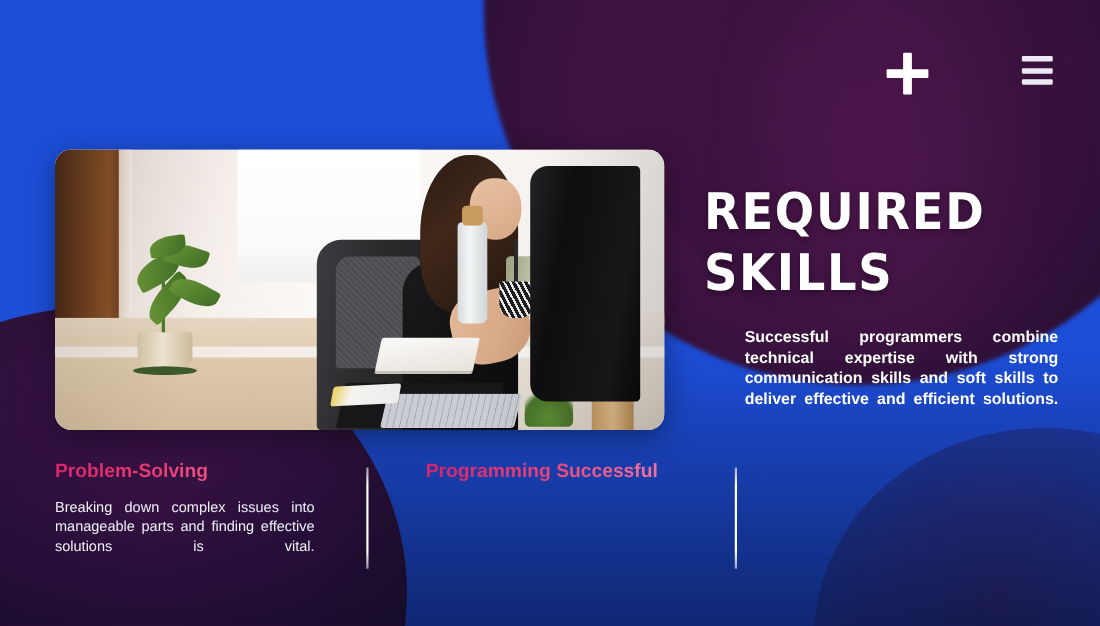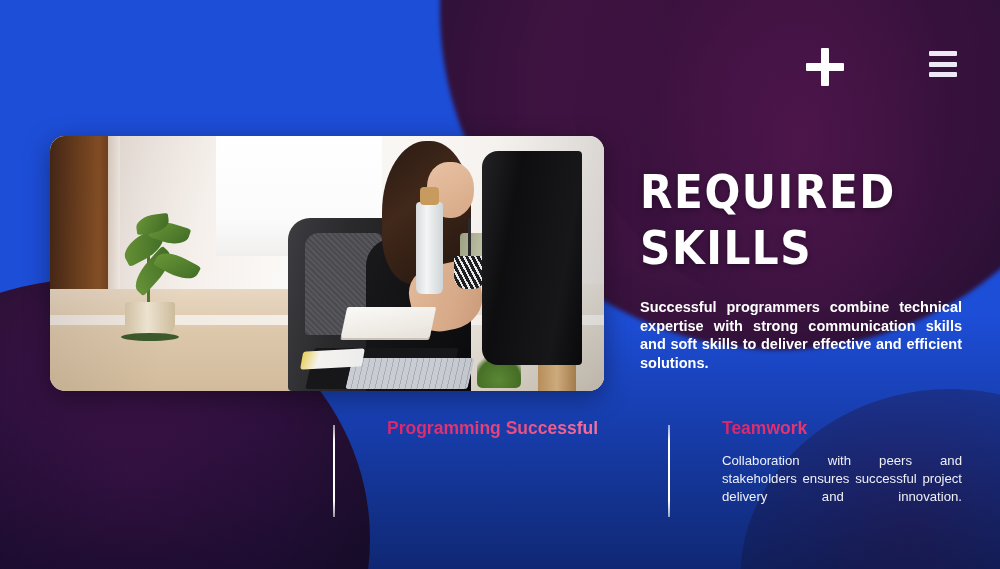--- a/index.html
+++ b/index.html
@@ -291,20 +291,21 @@
   }
   .title .l2 { display:block; margin-top:11px; }
   .subtitle {
     margin-top:27px;
     font-size:14.5px;
     line-height:1.28;
     color:#ffffff;
     font-weight:600;
     text-align:justify;
     text-justify:inter-word;
+    margin-left:37px;
   }
   .subtitle:after { content:""; display:inline-block; width:100%; }
 
   
   .cols {
     position:absolute; left:0; top:418px; width:1000px; height:120px; z-index:6;
   }
   .col { position:absolute; top:0; }
   .col-1 { left:50px;  width:236px; }
   .col-2 { left:387px; width:232px; }
@@ -402,25 +403,25 @@
 
   <div class="right-block">
     <div class="title">
       <span class="l1">REQUIRED</span>
       <span class="l2">SKILLS</span>
     </div>
     <p class="subtitle">Successful programmers combine technical expertise with strong communication skills and soft skills to deliver effective and efficient solutions.</p>
   </div>
 
   <div class="cols">
+    <div class="col col-1">
+      <h3>Problem-Solving</h3>
+      <p>Breaking down complex issues into manageable parts and finding effective solutions is vital.</p>
+    </div>
     <div class="col col-2">
       <h3>Programming Successful</h3>
     </div>
-    <div class="col col-3">
-      <h3>Teamwork</h3>
-      <p>Collaboration with peers and stakeholders ensures successful project delivery and innovation.</p>
-    </div>
   </div>
 
   <div class="divider div-1"></div>
   <div class="divider div-2"></div>
 
 </div>
 
 </body></html>

